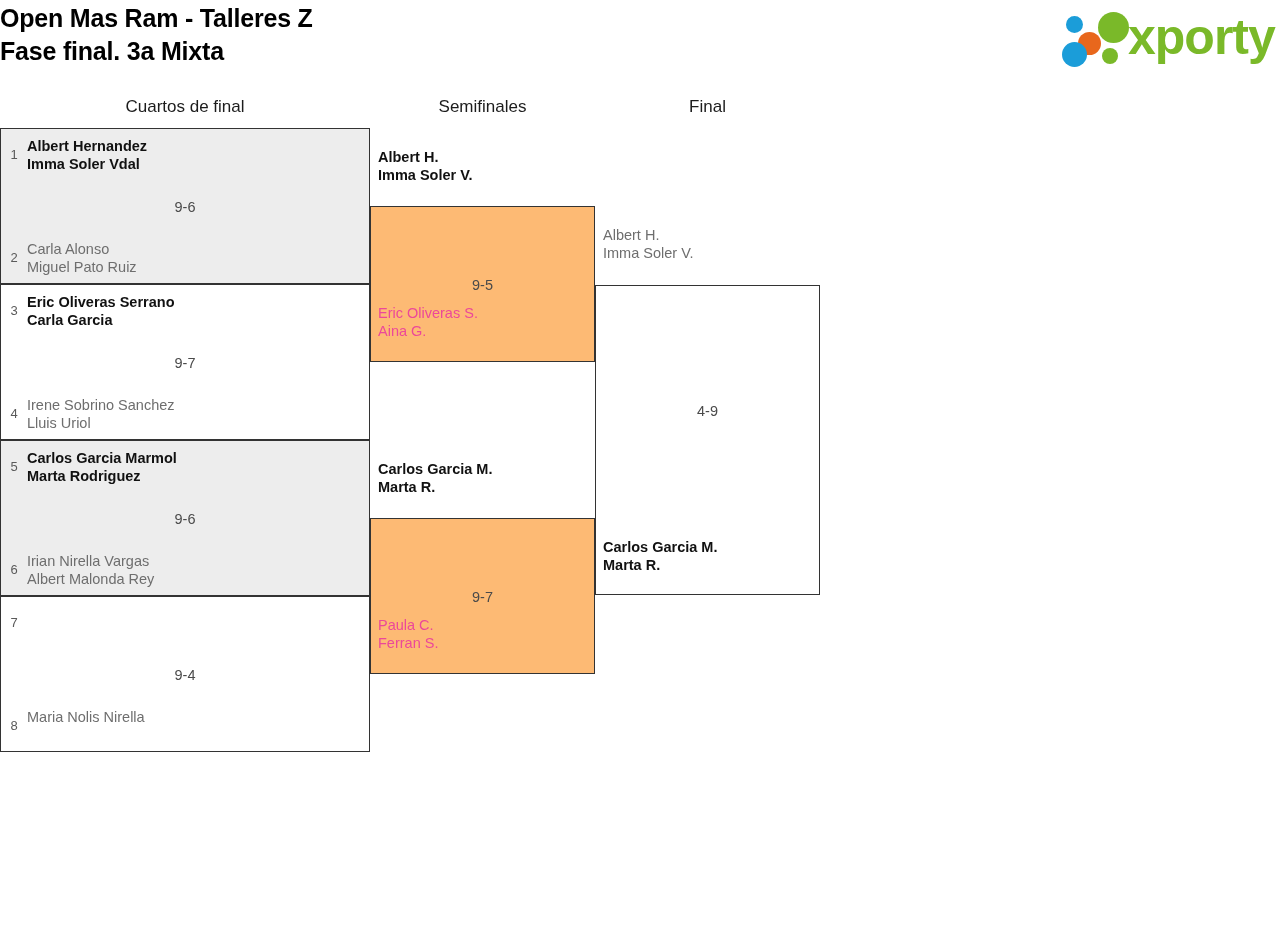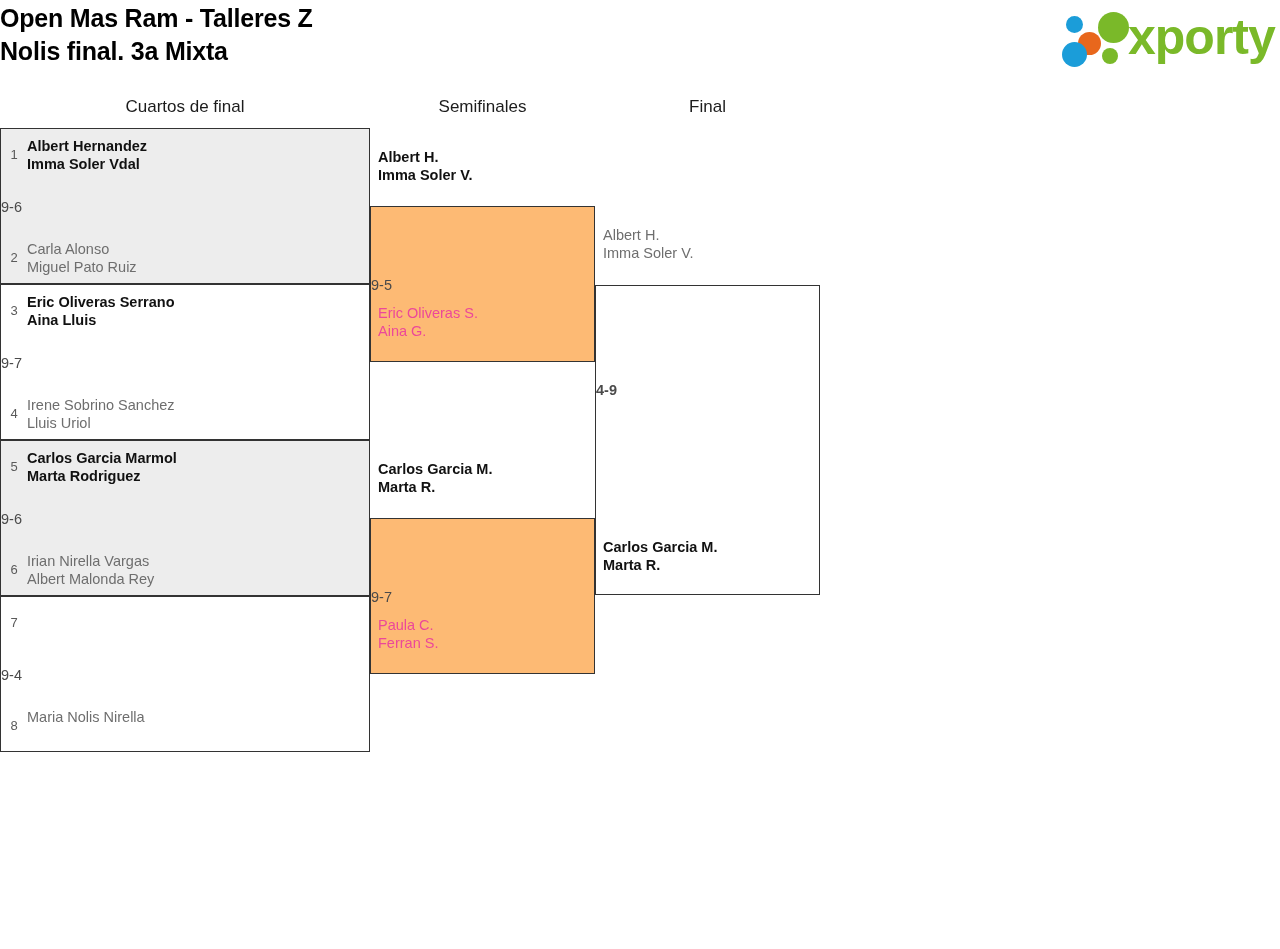--- a/index.html
+++ b/index.html
@@ -118,20 +118,21 @@
     color: #6e6e6e;
   }
   .team.winner { color: #111111; font-weight: 700; }
   .team.top    { top: 8px; }
   .team.bottom { top: 111px; }
   .team .pl { display: block; white-space: nowrap; }
 
   .score {
     position: absolute;
     width: 100%;
+    text-align: center;
     font-size: 14.5px;
     color: #4a4a4a;
     line-height: 18px;
     top: 69px;
   }
 
   
   .sf-box {
     position: absolute;
     left: 370px;
@@ -163,22 +164,21 @@
   .final-box {
     position: absolute;
     left: 595px;
     top: 285px;
     width: 225px;
     height: 310px;
     border: 1px solid #333333;
     background: #ffffff;
   }
   .final-box .score {
-    top: 95px;
-    font-weight: bold;
+    top: 116px;
   }
 
   .final-team {
     position: absolute;
     left: 603px;
     width: 215px;
     font-size: 14.5px;
     line-height: 18px;
     color: #6e6e6e;
   }
@@ -187,21 +187,21 @@
   .final-team.bottom { top: 538px; }
   .final-team .pl { display: block; white-space: nowrap; }
 </style>
 </head>
 <body>
 
 <div class="page">
 
   <div class="header-title">
     <span>Open Mas Ram - Talleres Z</span>
-    <span class="line2">Nolis final. 3a Mixta</span>
+    <span class="line2">Fase final. 3a Mixta</span>
   </div>
 
   <div class="logo">
     <div class="logo-dots">
       <span class="dot dot-blue-sm"></span>
       <span class="dot dot-orange"></span>
       <span class="dot dot-blue-lg"></span>
       <span class="dot dot-green-lg"></span>
       <span class="dot dot-green-sm"></span>
     </div>
@@ -226,21 +226,21 @@
         <span class="pl">Carla Alonso</span>
         <span class="pl">Miguel Pato Ruiz</span>
       </div>
     </div>
 
     <div class="qf-match m2">
       <div class="seed top">3</div>
       <div class="seed bottom">4</div>
       <div class="team top winner">
         <span class="pl">Eric Oliveras Serrano</span>
-        <span class="pl">Aina Lluis</span>
+        <span class="pl">Carla Garcia</span>
       </div>
       <div class="score">9-7</div>
       <div class="team bottom">
         <span class="pl">Irene Sobrino Sanchez</span>
         <span class="pl">Lluis Uriol</span>
       </div>
     </div>
 
     <div class="qf-match shaded m3">
       <div class="seed top">5</div>

